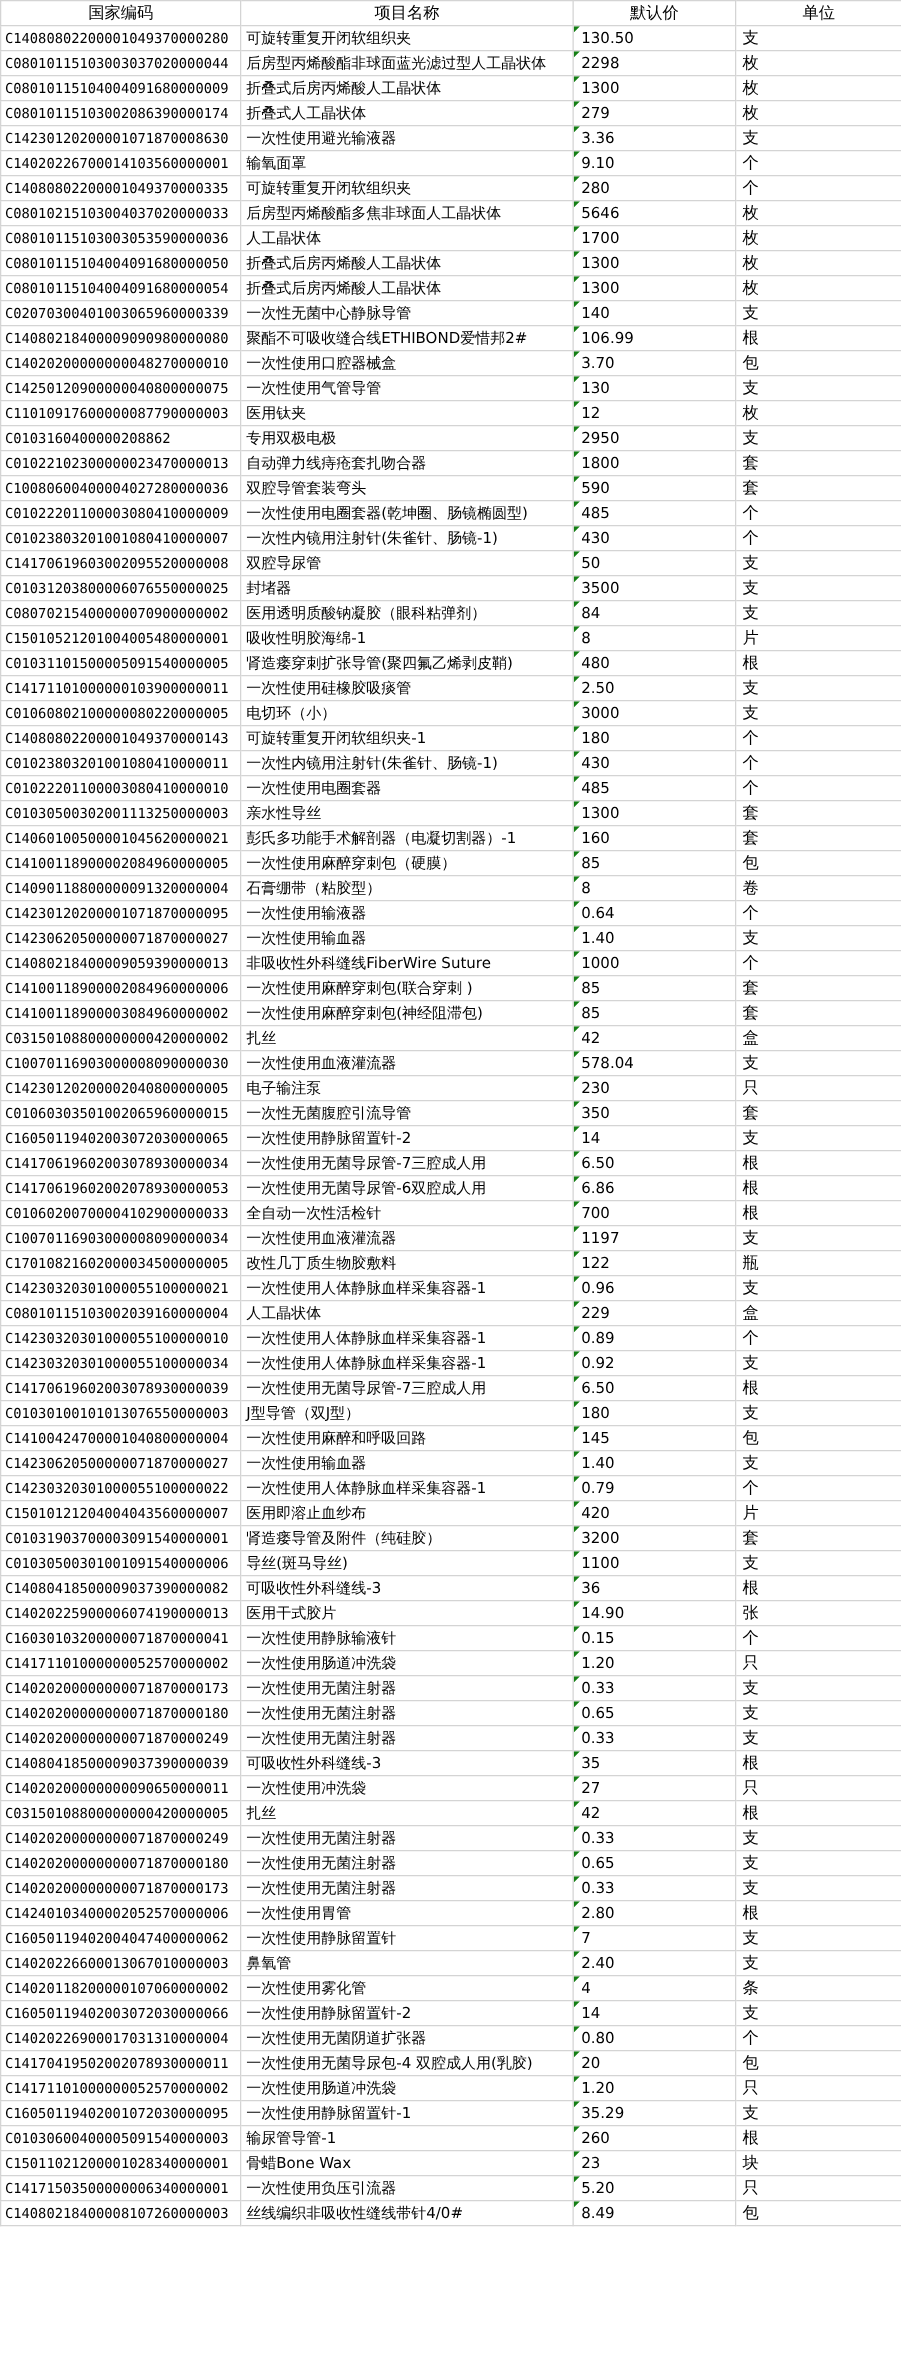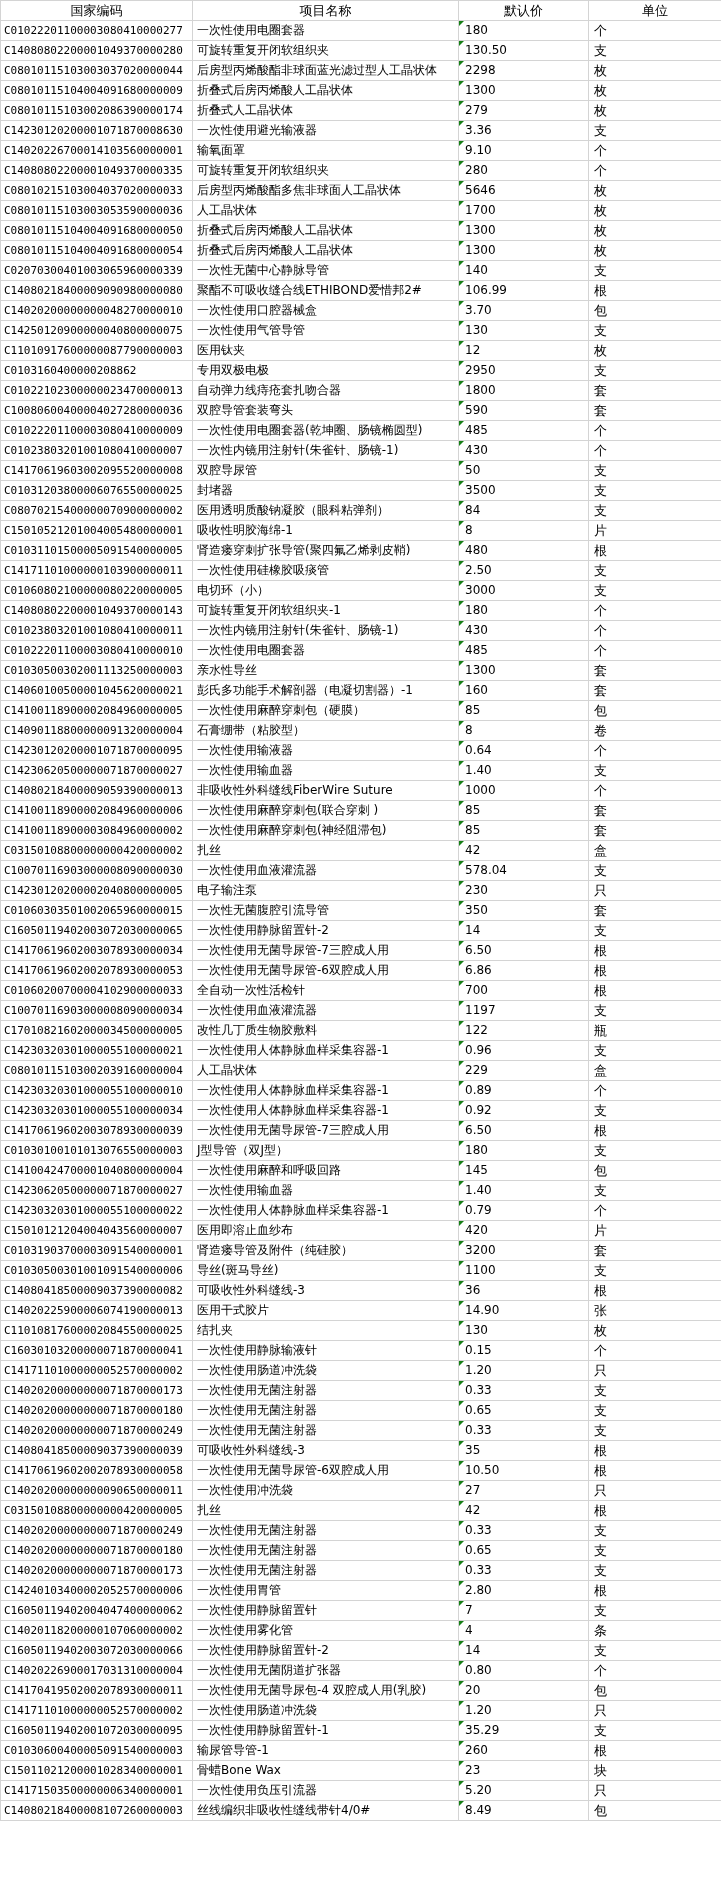--- a/index.html
+++ b/index.html
@@ -71,26 +71,20 @@
   <thead>
     <tr>
       <th>国家编码</th>
       <th>项目名称</th>
       <th>默认价</th>
       <th>单位</th>
     </tr>
   </thead>
   <tbody id="table-body">
       <tr>
-        <td class="code">C01022201100003080410000277</td>
-        <td class="name">一次性使用电圈套器</td>
-        <td class="price"><span class="tri"></span><span class="val">180</span></td>
-        <td class="unit">个</td>
-      </tr>
-      <tr>
         <td class="code">C14080802200001049370000280</td>
         <td class="name">可旋转重复开闭软组织夹</td>
         <td class="price"><span class="tri"></span><span class="val">130.50</span></td>
         <td class="unit">支</td>
       </tr>
       <tr>
         <td class="code">C08010115103003037020000044</td>
         <td class="name">后房型丙烯酸酯非球面蓝光滤过型人工晶状体</td>
         <td class="price"><span class="tri"></span><span class="val">2298</span></td>
         <td class="unit">枚</td>
@@ -461,26 +455,20 @@
         <td class="price"><span class="tri"></span><span class="val">36</span></td>
         <td class="unit">根</td>
       </tr>
       <tr>
         <td class="code">C14020225900006074190000013</td>
         <td class="name">医用干式胶片</td>
         <td class="price"><span class="tri"></span><span class="val">14.90</span></td>
         <td class="unit">张</td>
       </tr>
       <tr>
-        <td class="code">C11010817600002084550000025</td>
-        <td class="name">结扎夹</td>
-        <td class="price"><span class="tri"></span><span class="val">130</span></td>
-        <td class="unit">枚</td>
-      </tr>
-      <tr>
         <td class="code">C16030103200000071870000041</td>
         <td class="name">一次性使用静脉输液针</td>
         <td class="price"><span class="tri"></span><span class="val">0.15</span></td>
         <td class="unit">个</td>
       </tr>
       <tr>
         <td class="code">C14171101000000052570000002</td>
         <td class="name">一次性使用肠道冲洗袋</td>
         <td class="price"><span class="tri"></span><span class="val">1.20</span></td>
         <td class="unit">只</td>
@@ -503,26 +491,20 @@
         <td class="price"><span class="tri"></span><span class="val">0.33</span></td>
         <td class="unit">支</td>
       </tr>
       <tr>
         <td class="code">C14080418500009037390000039</td>
         <td class="name">可吸收性外科缝线-3</td>
         <td class="price"><span class="tri"></span><span class="val">35</span></td>
         <td class="unit">根</td>
       </tr>
       <tr>
-        <td class="code">C14170619602002078930000058</td>
-        <td class="name">一次性使用无菌导尿管-6双腔成人用</td>
-        <td class="price"><span class="tri"></span><span class="val">10.50</span></td>
-        <td class="unit">根</td>
-      </tr>
-      <tr>
         <td class="code">C14020200000000090650000011</td>
         <td class="name">一次性使用冲洗袋</td>
         <td class="price"><span class="tri"></span><span class="val">27</span></td>
         <td class="unit">只</td>
       </tr>
       <tr>
         <td class="code">C03150108800000000420000005</td>
         <td class="name">扎丝</td>
         <td class="price"><span class="tri"></span><span class="val">42</span></td>
         <td class="unit">根</td>
@@ -551,20 +533,26 @@
         <td class="price"><span class="tri"></span><span class="val">2.80</span></td>
         <td class="unit">根</td>
       </tr>
       <tr>
         <td class="code">C16050119402004047400000062</td>
         <td class="name">一次性使用静脉留置针</td>
         <td class="price"><span class="tri"></span><span class="val">7</span></td>
         <td class="unit">支</td>
       </tr>
       <tr>
+        <td class="code">C14020226600013067010000003</td>
+        <td class="name">鼻氧管</td>
+        <td class="price"><span class="tri"></span><span class="val">2.40</span></td>
+        <td class="unit">支</td>
+      </tr>
+      <tr>
         <td class="code">C14020118200000107060000002</td>
         <td class="name">一次性使用雾化管</td>
         <td class="price"><span class="tri"></span><span class="val">4</span></td>
         <td class="unit">条</td>
       </tr>
       <tr>
         <td class="code">C16050119402003072030000066</td>
         <td class="name">一次性使用静脉留置针-2</td>
         <td class="price"><span class="tri"></span><span class="val">14</span></td>
         <td class="unit">支</td>

